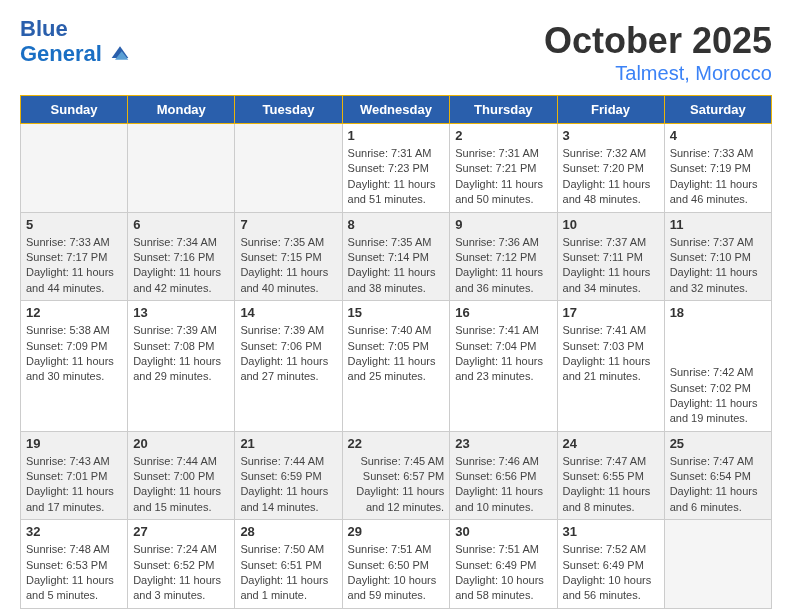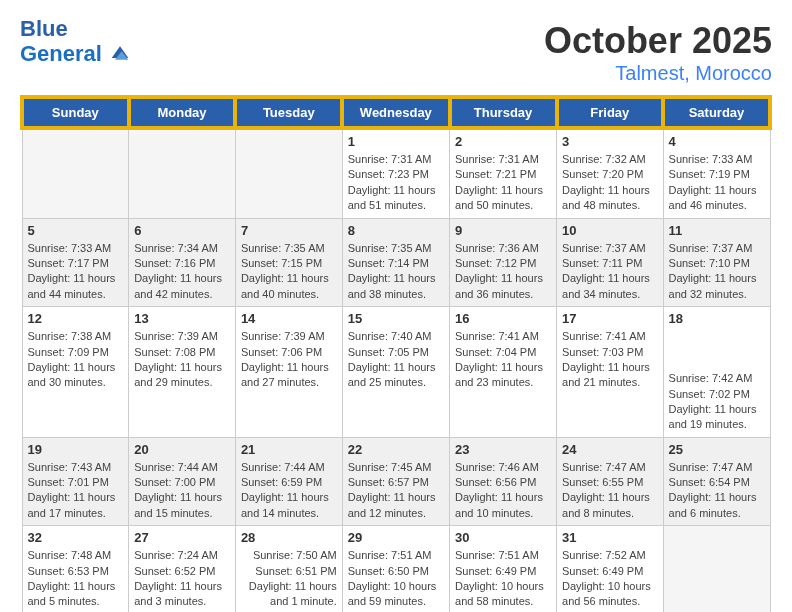--- a/index.html
+++ b/index.html
@@ -51,21 +51,21 @@
       width: 100%;
       border-collapse: collapse;
       border: 1px solid #ccc;
     }
     .calendar th {
       background-color: #2a5fac;
       color: #fff;
       text-align: center;
       padding: 6px 4px;
       font-size: 13px;
-      border: 4px solid #eab308;
+      border: 1px solid #eab308;
     }
     .calendar td {
       vertical-align: top;
       border: 1px solid #ccc;
       padding: 4px 5px;
       width: 108px;
       min-height: 80px;
       font-size: 10.5px;
       color: #333;
       background: #fff;
@@ -205,21 +205,21 @@
           <div class="day-number">11</div>
           <div class="day-info" style="white-space: pre-line;">Sunrise: 7:37 AM
 Sunset: 7:10 PM
 Daylight: 11 hours
 and 32 minutes.</div>
         </td>
       </tr>
       <tr>
         <td>
           <div class="day-number">12</div>
-          <div class="day-info" style="white-space: pre-line;">Sunrise: 7:38 AM
+          <div class="day-info" style="white-space: pre-line;">Sunrise: 5:38 AM
 Sunset: 7:09 PM
 Daylight: 11 hours
 and 30 minutes.</div>
         </td>
         <td>
           <div class="day-number">13</div>
           <div class="day-info" style="white-space: pre-line;">Sunrise: 7:39 AM
 Sunset: 7:08 PM
 Daylight: 11 hours
 and 29 minutes.</div>
@@ -277,21 +277,21 @@
         </td>
         <td>
           <div class="day-number">21</div>
           <div class="day-info" style="white-space: pre-line;">Sunrise: 7:44 AM
 Sunset: 6:59 PM
 Daylight: 11 hours
 and 14 minutes.</div>
         </td>
         <td>
           <div class="day-number">22</div>
-          <div class="day-info" style="white-space: pre-line;">Sunrise: 7:45 AM
+          <div class="day-info" style="white-space: pre-line; text-align: right;">Sunrise: 7:45 AM
 Sunset: 6:57 PM
 Daylight: 11 hours
 and 12 minutes.</div>
         </td>
         <td>
           <div class="day-number">23</div>
           <div class="day-info" style="white-space: pre-line;">Sunrise: 7:46 AM
 Sunset: 6:56 PM
 Daylight: 11 hours
 and 10 minutes.</div>
@@ -321,21 +321,21 @@
         </td>
         <td>
           <div class="day-number">27</div>
           <div class="day-info" style="white-space: pre-line;">Sunrise: 7:24 AM
 Sunset: 6:52 PM
 Daylight: 11 hours
 and 3 minutes.</div>
         </td>
         <td>
           <div class="day-number">28</div>
-          <div class="day-info" style="white-space: pre-line; text-align: right;">Sunrise: 7:50 AM
+          <div class="day-info" style="white-space: pre-line;">Sunrise: 7:50 AM
 Sunset: 6:51 PM
 Daylight: 11 hours
 and 1 minute.</div>
         </td>
         <td>
           <div class="day-number">29</div>
           <div class="day-info" style="white-space: pre-line;">Sunrise: 7:51 AM
 Sunset: 6:50 PM
 Daylight: 10 hours
 and 59 minutes.</div>

